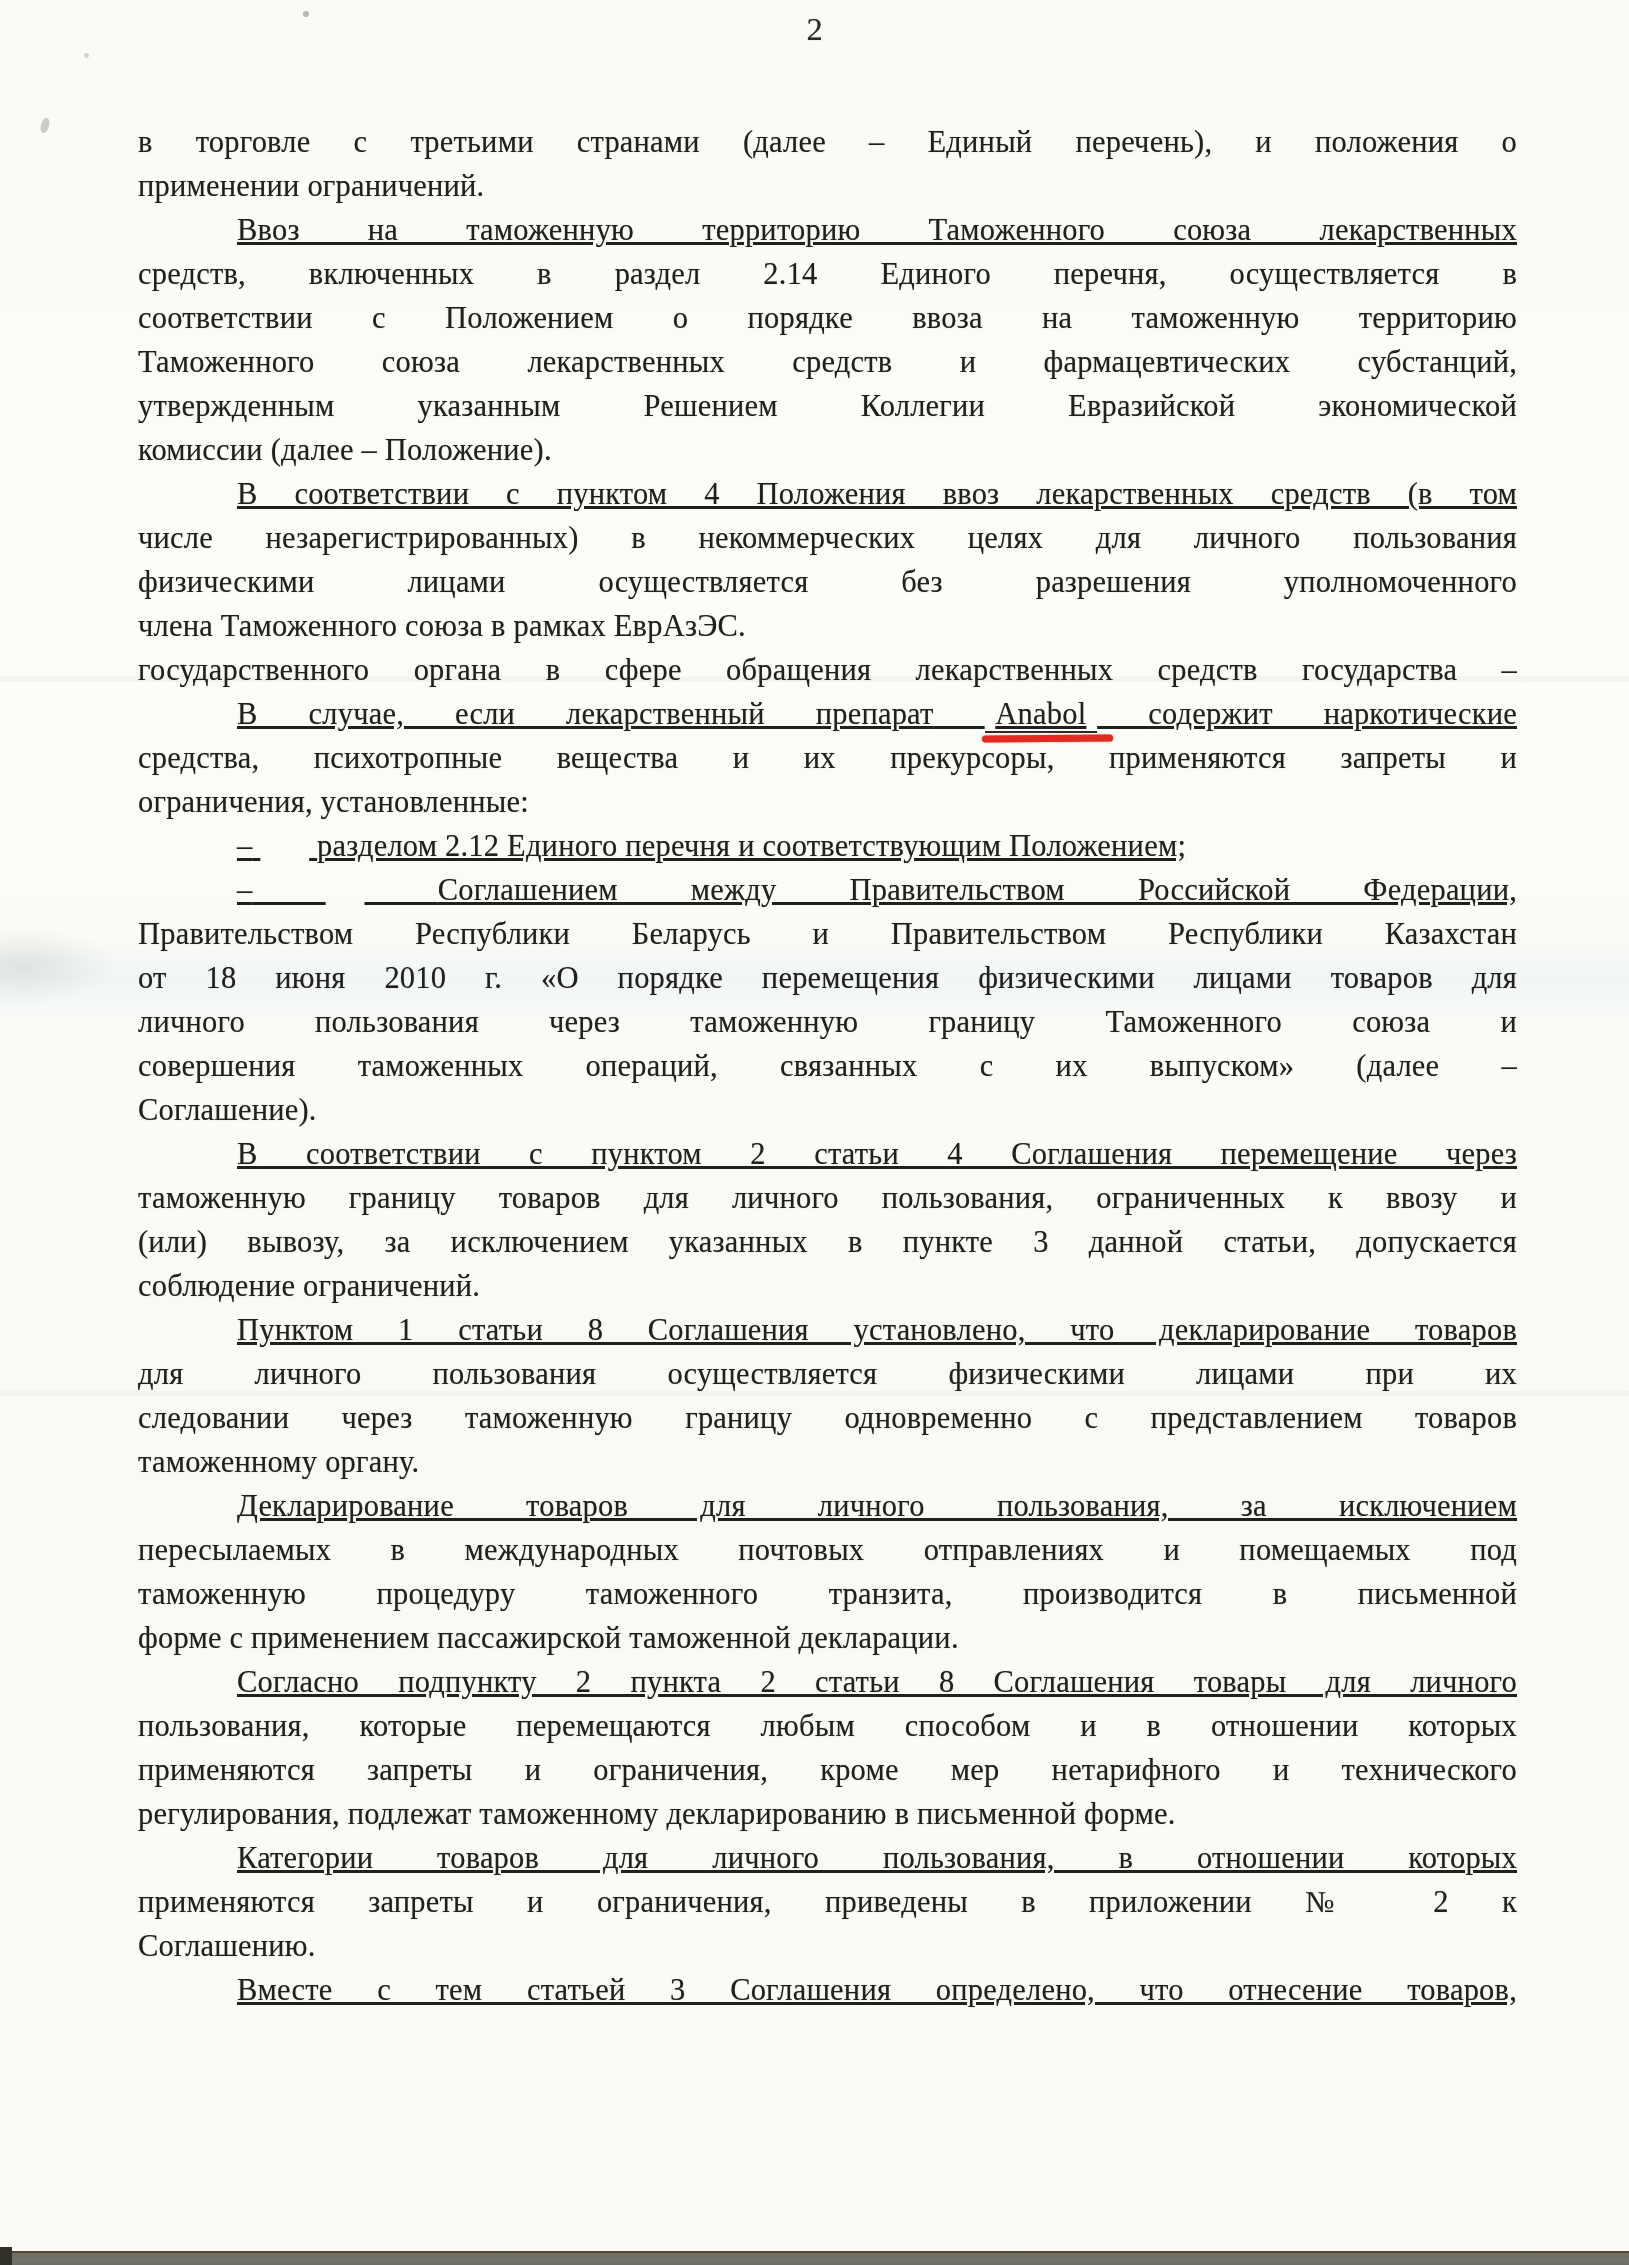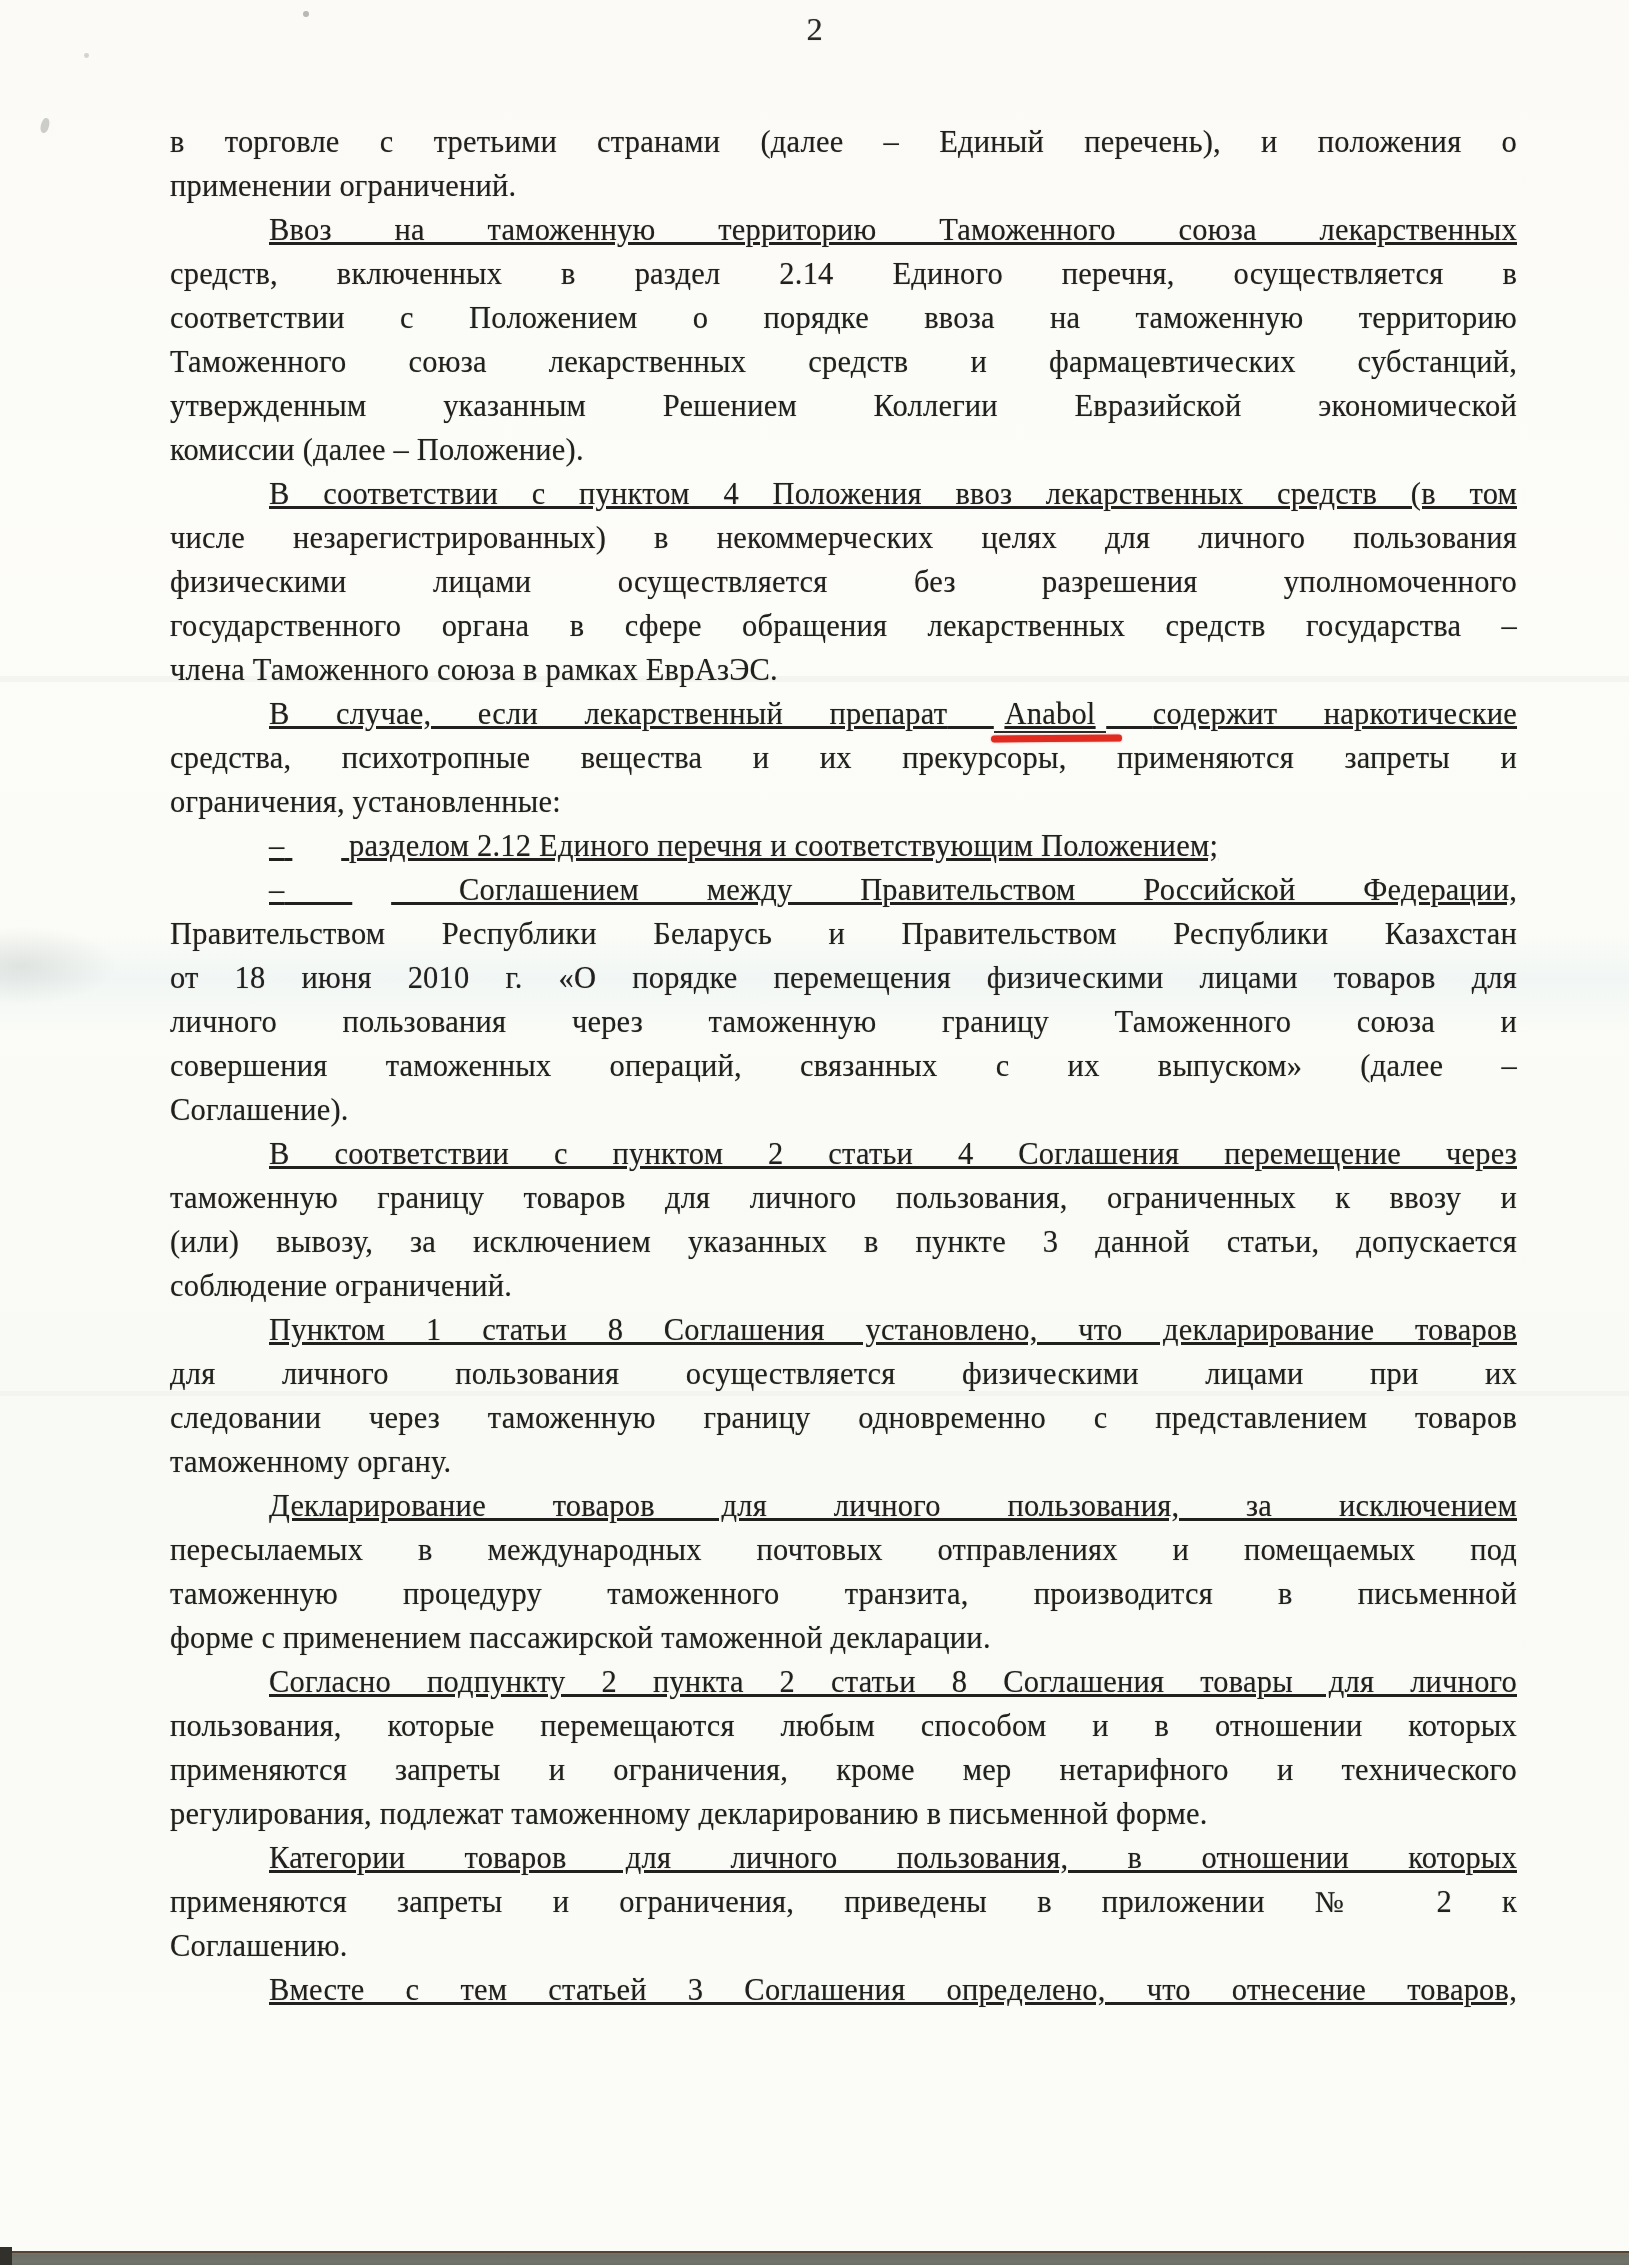--- a/index.html
+++ b/index.html
@@ -17,21 +17,21 @@
     position:absolute;top:11.8px;left:0;width:100%;
     text-align:center;font-size:32.5px;line-height:35px;color:#2b2a28;
     text-shadow:0 0 1px rgba(40,38,35,.45);
   }
   .doc-body{
     position:absolute;left:138px;top:120px;width:1379px;
     font-size:30.5px;line-height:44px;
     text-shadow:0 0 1px rgba(40,38,35,.42);
     letter-spacing:0.2px;
   }
-  .line{text-align:justify;margin-left:32px;}
+  .line{text-align:justify;}
   .line.j{text-align-last:justify;}
   .line.indent{padding-left:99px;text-decoration:underline;}
   .gap{display:inline-block;height:1px;vertical-align:baseline;}
   .anabol{
     position:relative;
     padding:0 10.8px;
     border-bottom:2px solid #2c2b28;
   }
   .anabol::after{
     content:"";
@@ -92,22 +92,22 @@
       <div class="line"><span>применении ограничений.</span></div>
       <div class="line j indent"><span>Ввоз на таможенную территорию Таможенного союза лекарственных</span></div>
       <div class="line j"><span>средств, включенных в раздел 2.14 Единого перечня, осуществляется в</span></div>
       <div class="line j"><span>соответствии с Положением о порядке ввоза на таможенную территорию</span></div>
       <div class="line j"><span>Таможенного союза лекарственных средств и фармацевтических субстанций,</span></div>
       <div class="line j"><span>утвержденным указанным Решением Коллегии Евразийской экономической</span></div>
       <div class="line"><span>комиссии (далее – Положение).</span></div>
       <div class="line j indent"><span>В соответствии с пунктом 4 Положения ввоз лекарственных средств (в том</span></div>
       <div class="line j"><span>числе незарегистрированных) в некоммерческих целях для личного пользования</span></div>
       <div class="line j"><span>физическими лицами осуществляется без разрешения уполномоченного</span></div>
+      <div class="line"><span>члена Таможенного союза в рамках ЕврАзЭС.</span></div>
       <div class="line j"><span>государственного органа в сфере обращения лекарственных средств государства –</span></div>
-      <div class="line"><span>члена Таможенного союза в рамках ЕврАзЭС.</span></div>
       <div class="line j indent"><span>В случае, если лекарственный препарат</span> <span class="anabol">Anabol</span> <span>содержит наркотические</span></div>
       <div class="line j"><span>средства, психотропные вещества и их прекурсоры, применяются запреты и</span></div>
       <div class="line"><span>ограничения, установленные:</span></div>
       <div class="line indent"><span>–</span> <span class="gap" style="width: 49px;"></span> <span>разделом 2.12 Единого перечня и соответствующим Положением;</span></div>
       <div class="line j indent"><span>–</span> <span class="gap" style="width: 39px;"></span> <span>Соглашением между Правительством Российской Федерации,</span></div>
       <div class="line j"><span>Правительством Республики Беларусь и Правительством Республики Казахстан</span></div>
       <div class="line j"><span>от 18 июня 2010 г. «О порядке перемещения физическими лицами товаров для</span></div>
       <div class="line j"><span>личного пользования через таможенную границу Таможенного союза и</span></div>
       <div class="line j"><span>совершения таможенных операций, связанных с их выпуском» (далее –</span></div>
       <div class="line"><span>Соглашение).</span></div>

